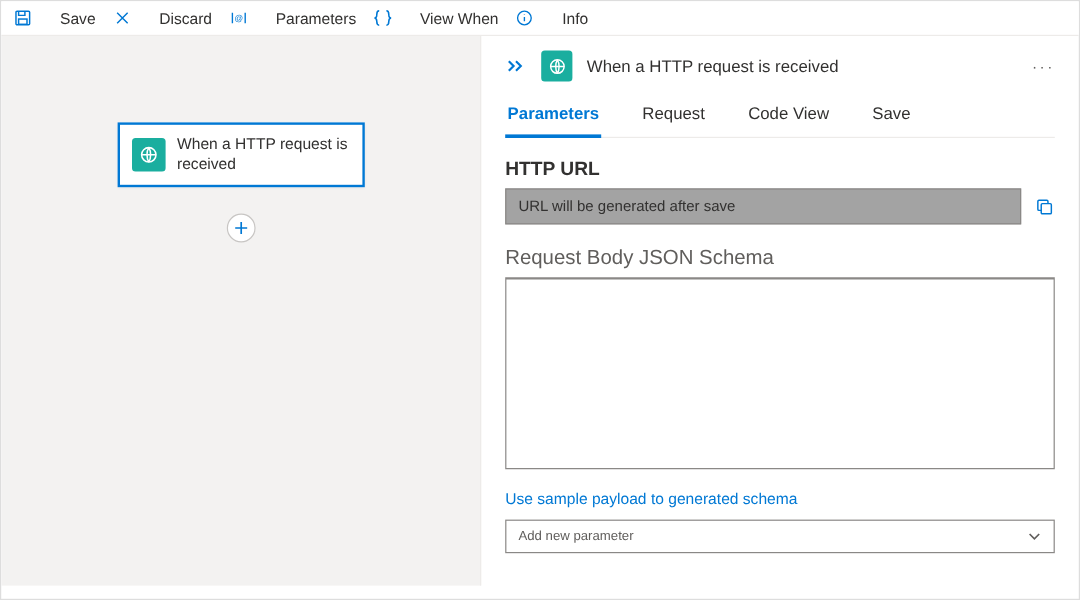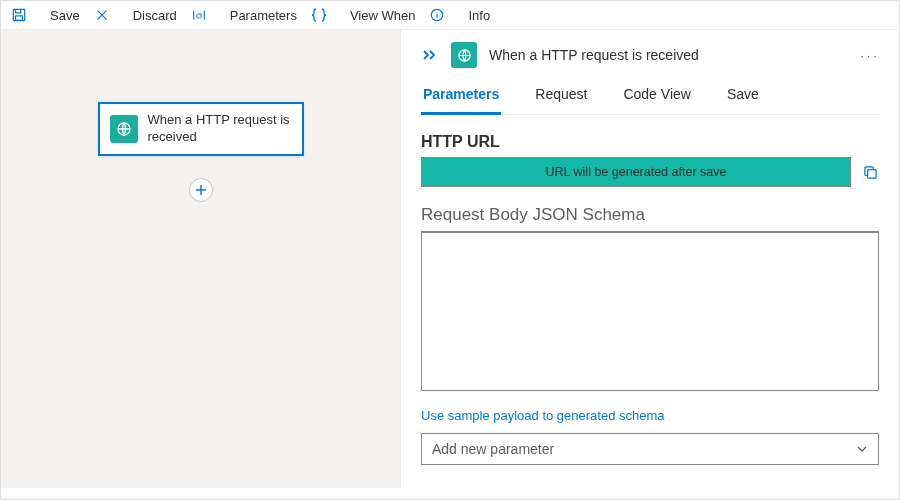--- a/index.html
+++ b/index.html
@@ -71,36 +71,36 @@
   margin-bottom: 18px;
 }
 .tab {
   padding: 6px 2px 10px 2px; cursor:pointer; color:#323130;
   font-size: 14px;
 }
 .tab.active { color:#0078d4; border-bottom: 3px solid #0078d4; margin-bottom:-1px; font-weight:600;}
 .field-label { font-size:16px; font-weight:600; color:#323130; margin-bottom:6px; }
 .url-row { display:flex; align-items:center; gap:10px; margin-bottom:18px;}
 .url-box {
-  flex:1; background:#14b8a6; border:1px solid #8a8886;
-  padding: 7px 10px; color:#323130; font-size:12.5px;text-align:center;
+  flex:1; background:#a3a3a3; border:1px solid #8a8886;
+  padding: 7px 10px; color:#323130; font-size:12.5px;
 }
 .copy-ico { color:#0078d4; cursor:pointer; width:18px;height:18px;display:flex;align-items:center;justify-content:center;}
 .subfield-label {font-size:17px; color:#605e5c; margin-bottom:6px;}
 .schema-box {
   width:100%; height:160px; border:1px solid #8a8886;
   border-top: 2px solid #8a8886;
   background:#fff; resize:none; padding:6px;
   font-family: Consolas, monospace; font-size:12px;
 }
 .link { color:#0078d4; font-size:13px; margin:14px 0 10px 0; display:inline-block; cursor:pointer;}
 .param-select {
   width:100%; border:1px solid #8a8886; padding:7px 10px;
   display:flex;align-items:center;justify-content:space-between;
-  color:#605e5c; font-size:14px; cursor:pointer;
+  color:#605e5c; font-size:11px; cursor:pointer;
 }
 .chev { color:#605e5c; }
 svg { display:block; }
 </style>
 </head>
 <body>
 
 <div class="toolbar">
   <div class="toolbar-item">
     <span class="ico">

